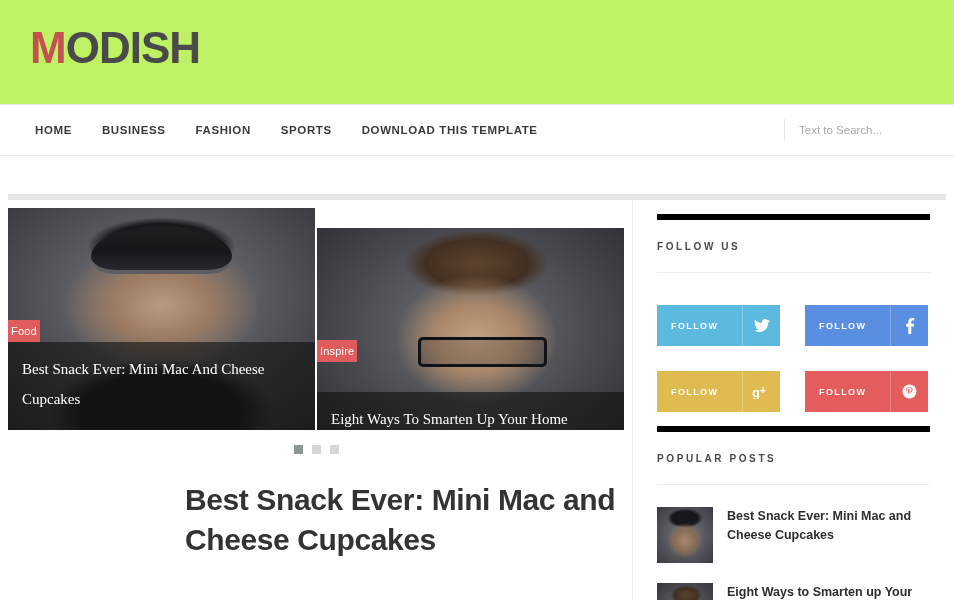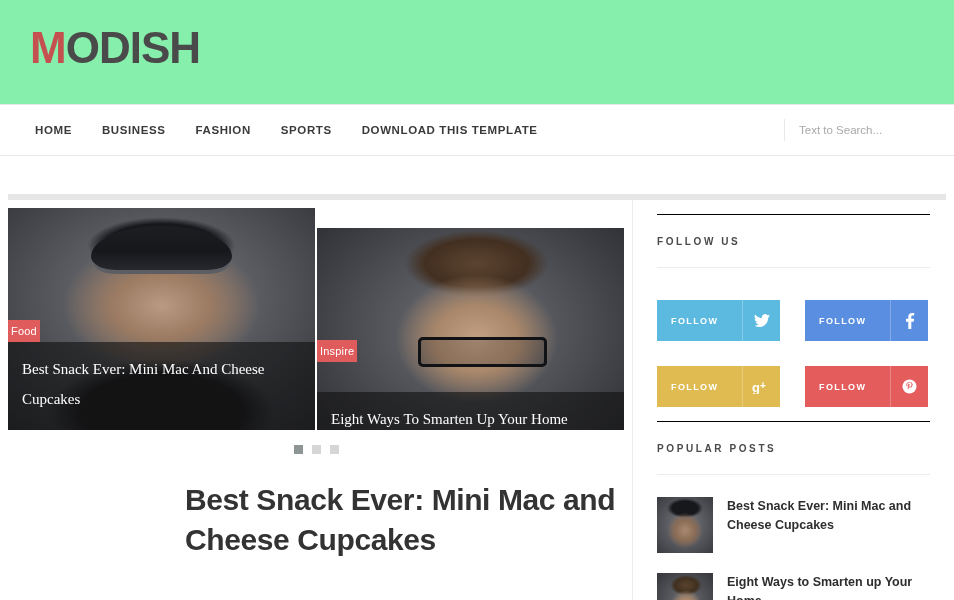--- a/index.html
+++ b/index.html
@@ -7,21 +7,21 @@
     width: 954px; height: 600px;
     background: #ffffff;
     font-family: "Liberation Sans", sans-serif;
     overflow: hidden;
   }
 
   
   .header {
     height: 104px;
     position: relative;
-    background: #86efac;
+    background: #bef264;
   }
   .logo {
     position: absolute;
     left: 30px; top: 26px;
     font-size: 44px;
     font-weight: bold;
     letter-spacing: -1px;
     line-height: 1;
     font-family: "Liberation Sans", sans-serif;
   }
@@ -215,21 +215,21 @@
     font-size: 30px;
     line-height: 1.32;
     font-weight: bold;
     color: #333333;
     letter-spacing: -0.4px;
     font-family: "Liberation Sans", sans-serif;
   }
 
   
   .widget-head {
-    border-top: 1px solid #000000;
+    border-top: 6px solid #000000;
     border-bottom: 1px solid #ececec;
     padding: 21px 0 20px 0;
     margin-top: 14px;
   }
   .widget-title {
     font-size: 10px;
     letter-spacing: 2.6px;
     color: #4a4a4a;
     font-weight: bold;
     font-family: "Liberation Sans", sans-serif;

